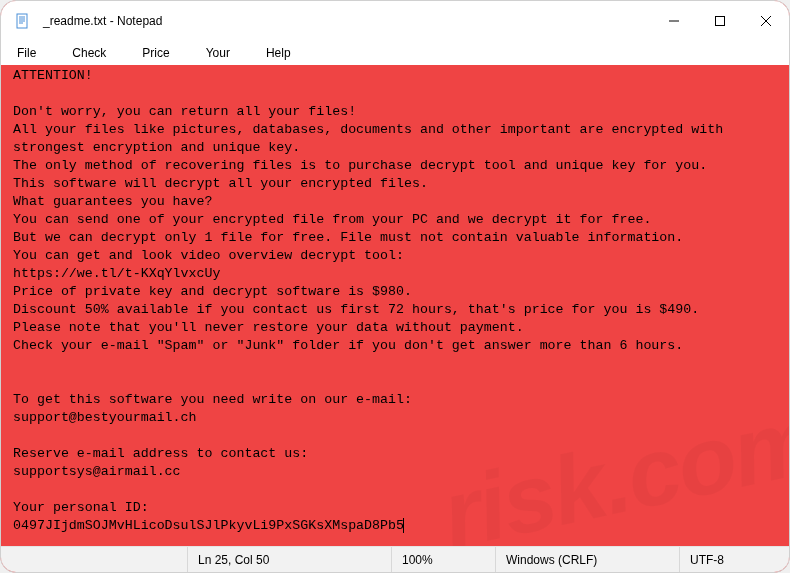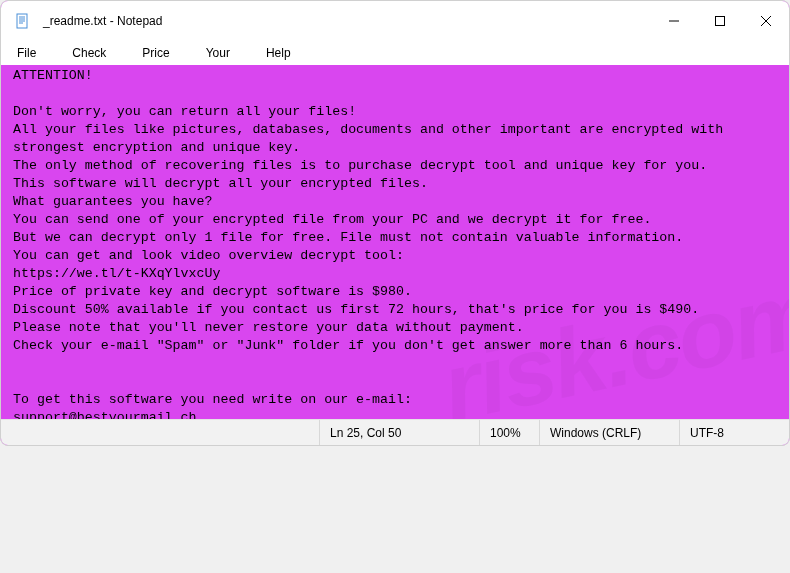--- a/index.html
+++ b/index.html
@@ -5,26 +5,26 @@
     * { box-sizing: border-box; margin: 0; padding: 0; }
     body {
       font-family: "Segoe UI", Tahoma, sans-serif;
       background: #f0f0f0;
       width: 790px;
       height: 573px;
       overflow: hidden;
     }
     .window {
       width: 790px;
-      height: 446px;
-      background: #d946ef;
+      height: 573px;
+      background: #ef4444;
       display: flex;
       flex-direction: column;
       border: 1px solid #d0d0d0;
-      border-radius: 8px;
+      border-radius: 16px;
       overflow: hidden;
     }
     .titlebar {
       height: 40px;
       display: flex;
       align-items: center;
       padding: 0 0 0 14px;
       background: #ffffff;
     }
     .titlebar-icon {
@@ -88,20 +88,21 @@
       margin-left: -1px;
     }
     .statusbar {
       height: 26px;
       display: flex;
       align-items: stretch;
       background: #f2f2f2;
       border-top: 1px solid #e4e4e4;
       font-size: 12px;
       color: #000;
+      gap: 44px;
     }
     .status-cell {
       display: flex;
       align-items: center;
       padding: 0 10px;
       border-left: 1px solid #d8d8d8;
     }
     .status-spacer {
       flex: 1;
     }

